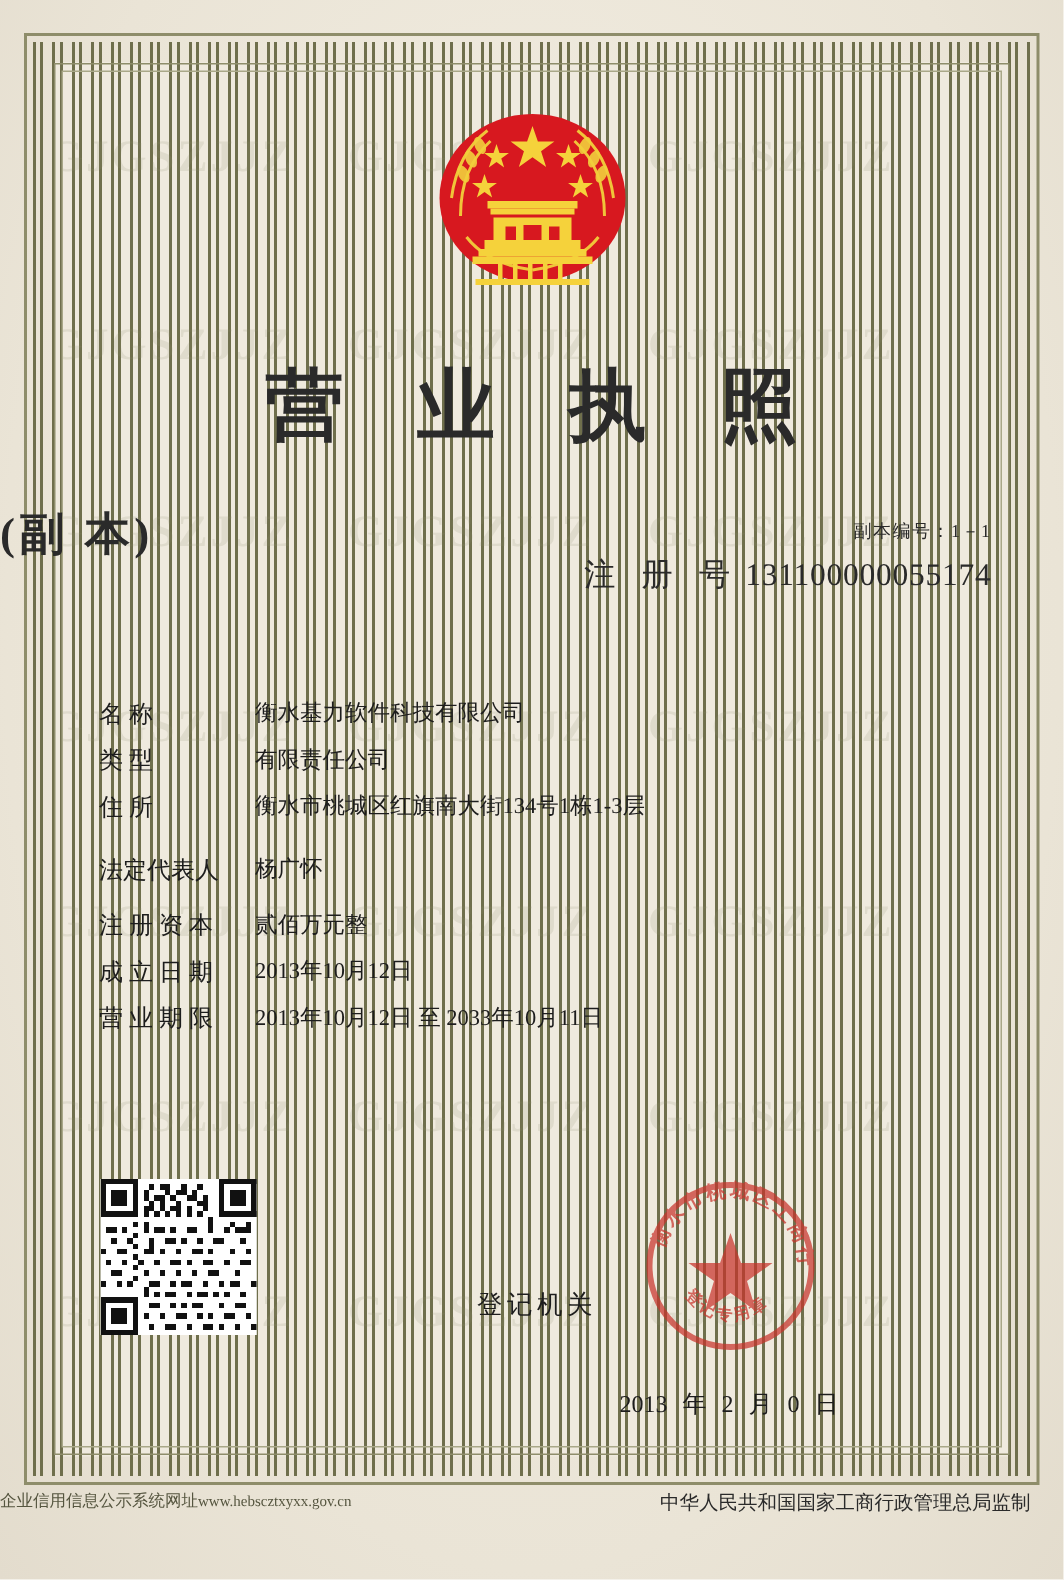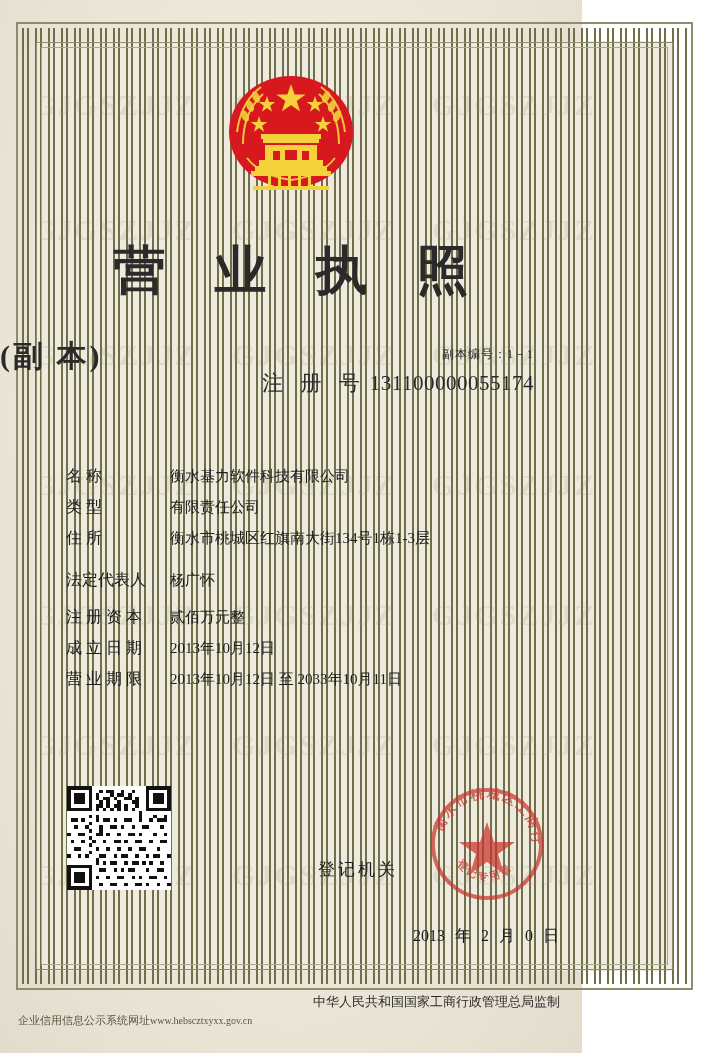--- a/index.html
+++ b/index.html
@@ -12,21 +12,21 @@
     height: 1053px;
     font-family: "Liberation Serif", "DejaVu Serif", serif;
     position: relative;
     overflow: hidden;
   }
 
   
   .page {
     position: absolute;
     left: 0; top: 0;
-    width: 582px;
+    width: 709px;
     height: 1053px;
     background: #efeade;
     background-image:
       radial-gradient(ellipse at 50% 40%, #f4efe4 0%, #eae4d6 70%, #e3dccd 100%);
   }
 
   
   .border-outer {
     position: absolute;
     left: 16px; top: 22px;
@@ -209,26 +209,25 @@
     left: 410px;
     top: 926px;
     font-size: 16px;
     color: #1d1d1d;
   }
   .dateline span { margin: 0 3px; }
 
   
   .footer-left {
     position: absolute;
-    left: 18px;
+    left: 0;
     top: 993px;
     font-size: 11px;
     color: #55553f;
     font-family: "Liberation Sans", sans-serif;
-    margin-top: 20px;
   }
   .footer-left .url {
     font-family: "Liberation Serif", serif;
     font-size: 10px;
   }
   .footer-right {
     position: absolute;
     right: 22px;
     top: 993px;
     font-size: 13px;

